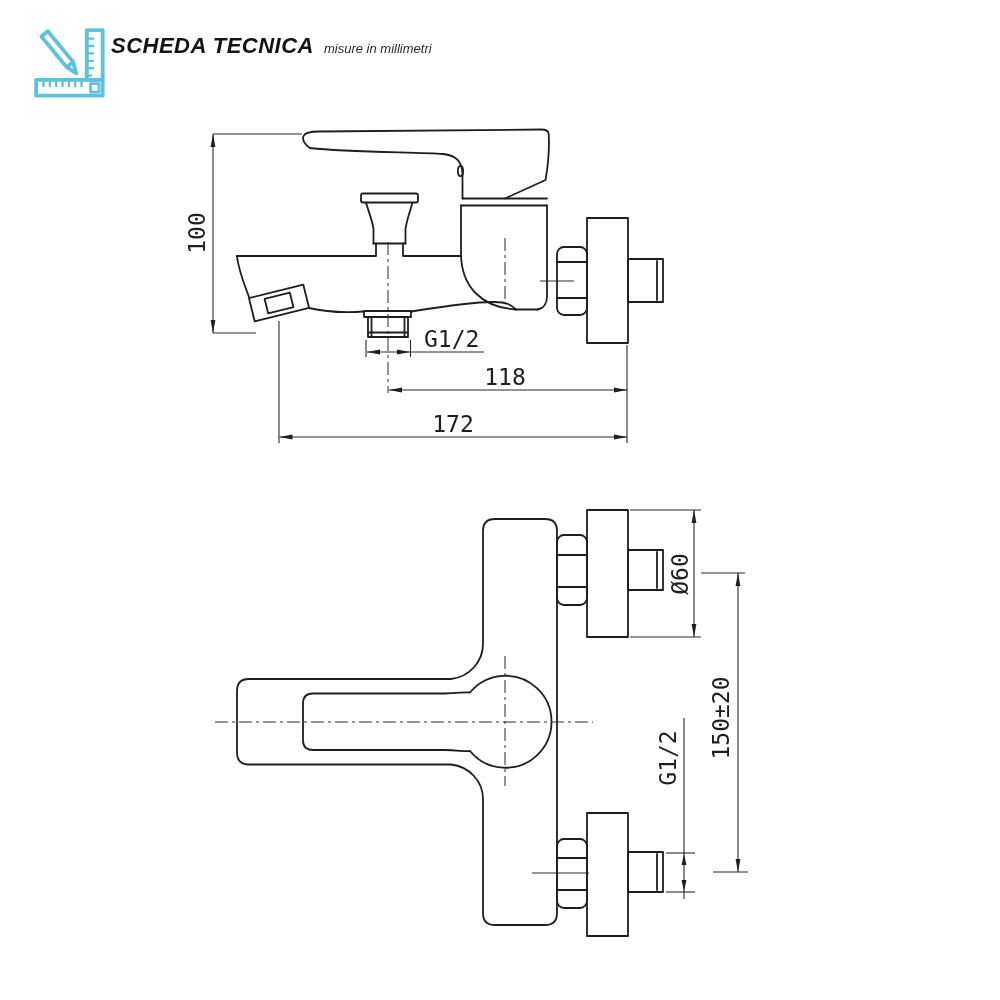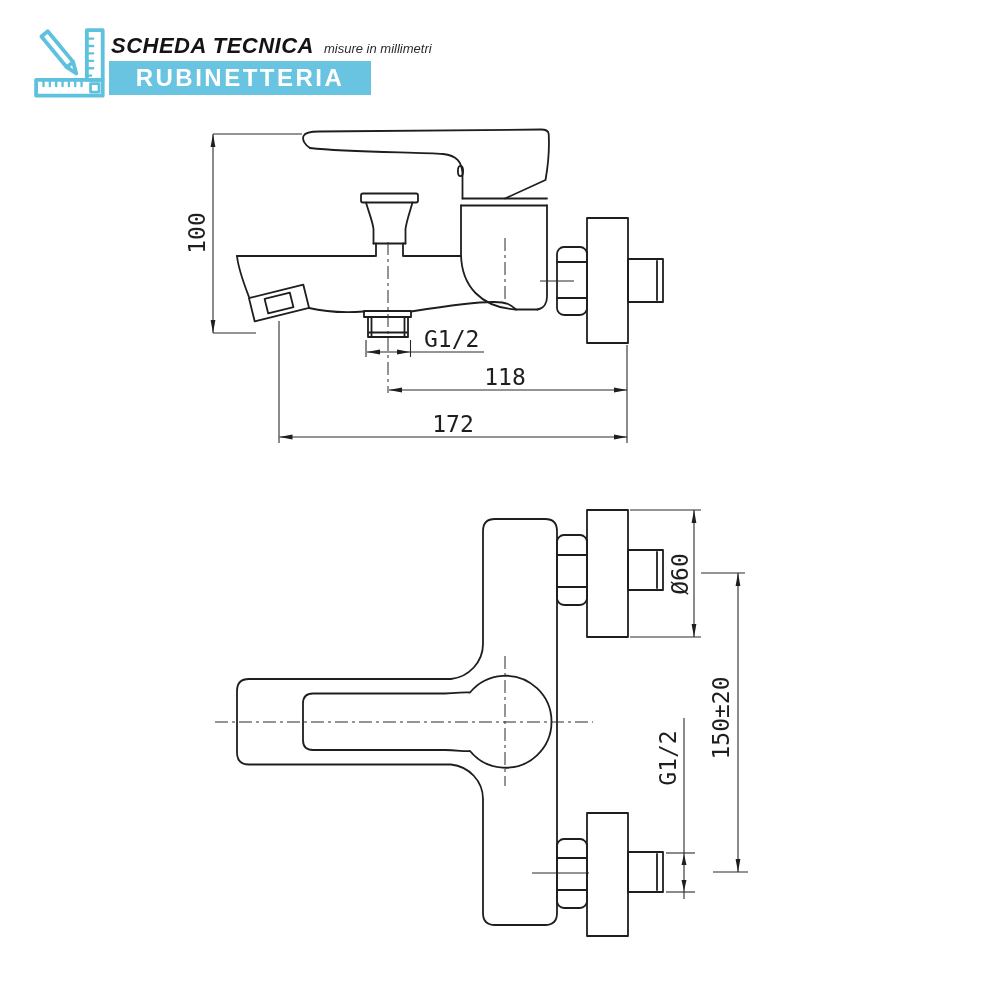--- a/index.html
+++ b/index.html
@@ -36,21 +36,20 @@
         <path d="M50,11 h6 M50,18 h6 M50,25 h6 M50,32 h6 M50,39 h6 M50,46 h4" stroke-width="2.2"></path>
 
         <rect x="2" y="50" width="63" height="15"></rect>
         <path d="M9,50 v6 M15,50 v6 M21,50 v6 M27,50 v6 M33,50 v6 M39,50 v6 M45,50 v6" stroke-width="2.2"></path>
         <rect x="53.5" y="53.5" width="8" height="8" stroke-width="2.6"></rect>
       </g>
     </svg>
     <div class="hdr-titles">
       <span class="hdr-title">SCHEDA TECNICA</span><span class="hdr-sub">misure in millimetri</span>
     </div>
-    <div class="hdr-banner">RUBINETTERIA</div>
   </div>
 
   <svg class="draw" viewBox="0 0 1000 1000">
     <defs>
       <marker id="arr" markerUnits="userSpaceOnUse" markerWidth="15" markerHeight="9" refX="14" refY="4" orient="auto-start-reverse">
         <path d="M14,4 L1,1.6 L1,6.4 Z" fill="#1e1e1e"></path>
       </marker>
     </defs>
 
     <g>

